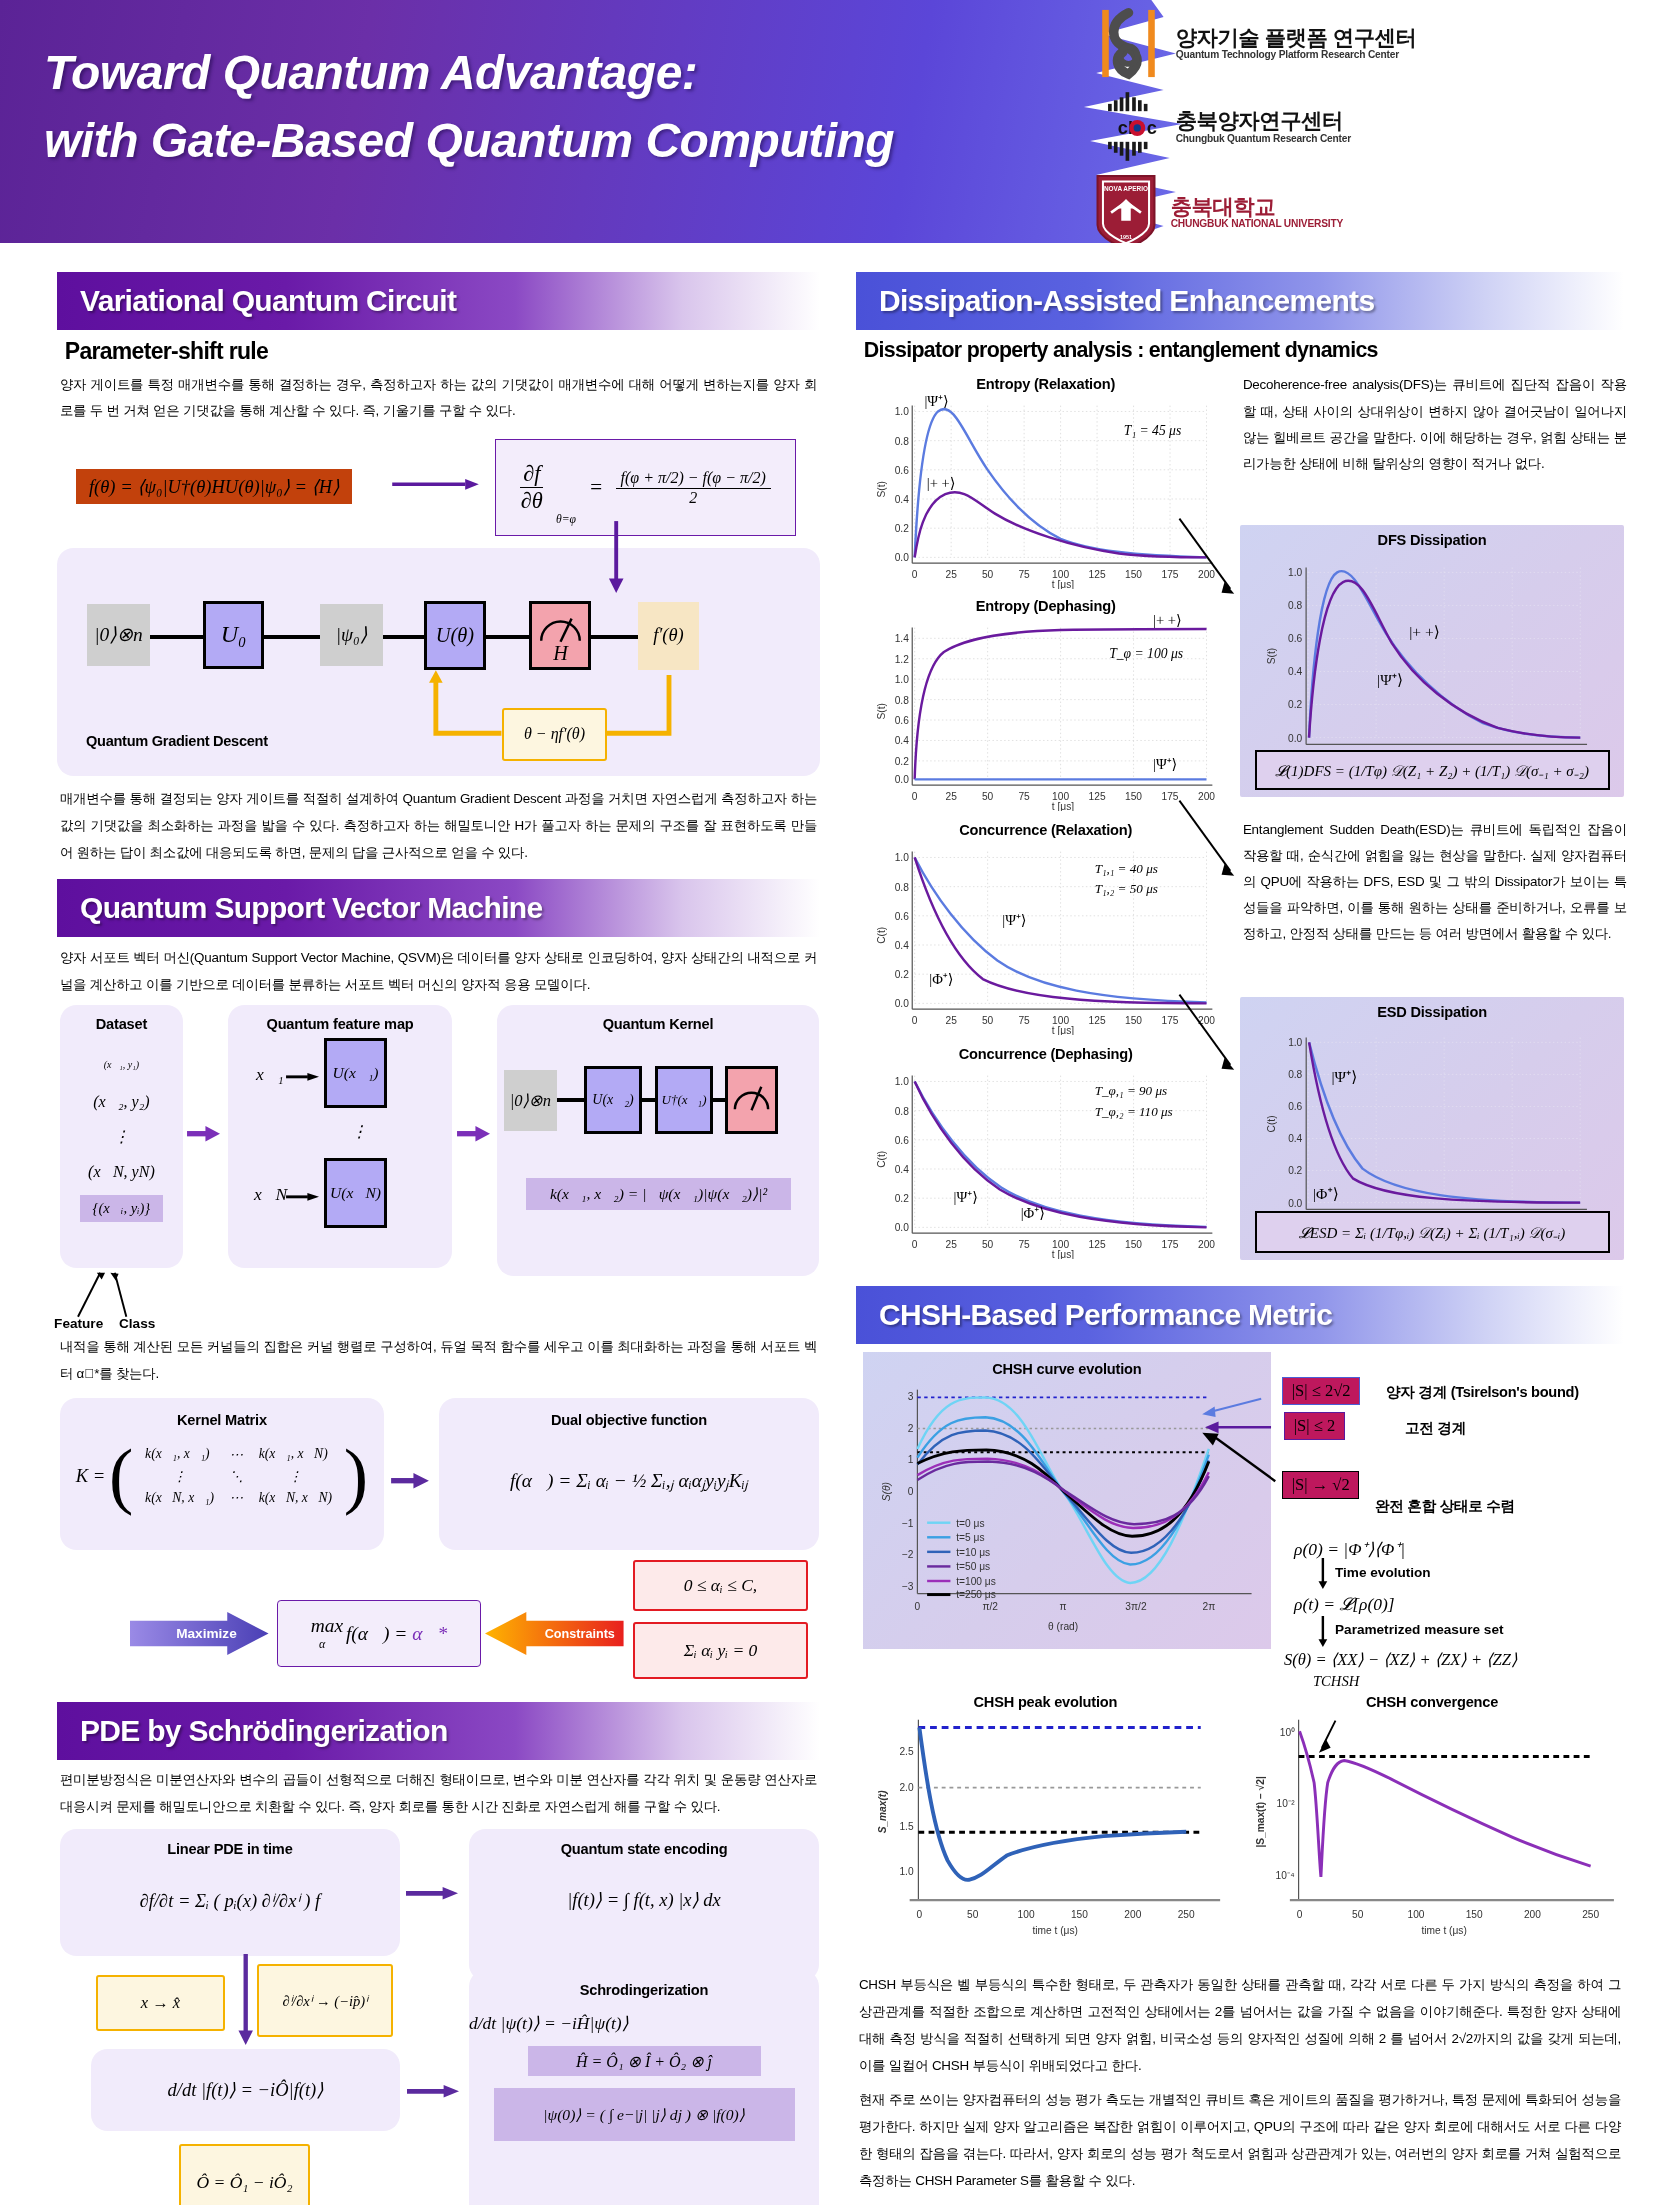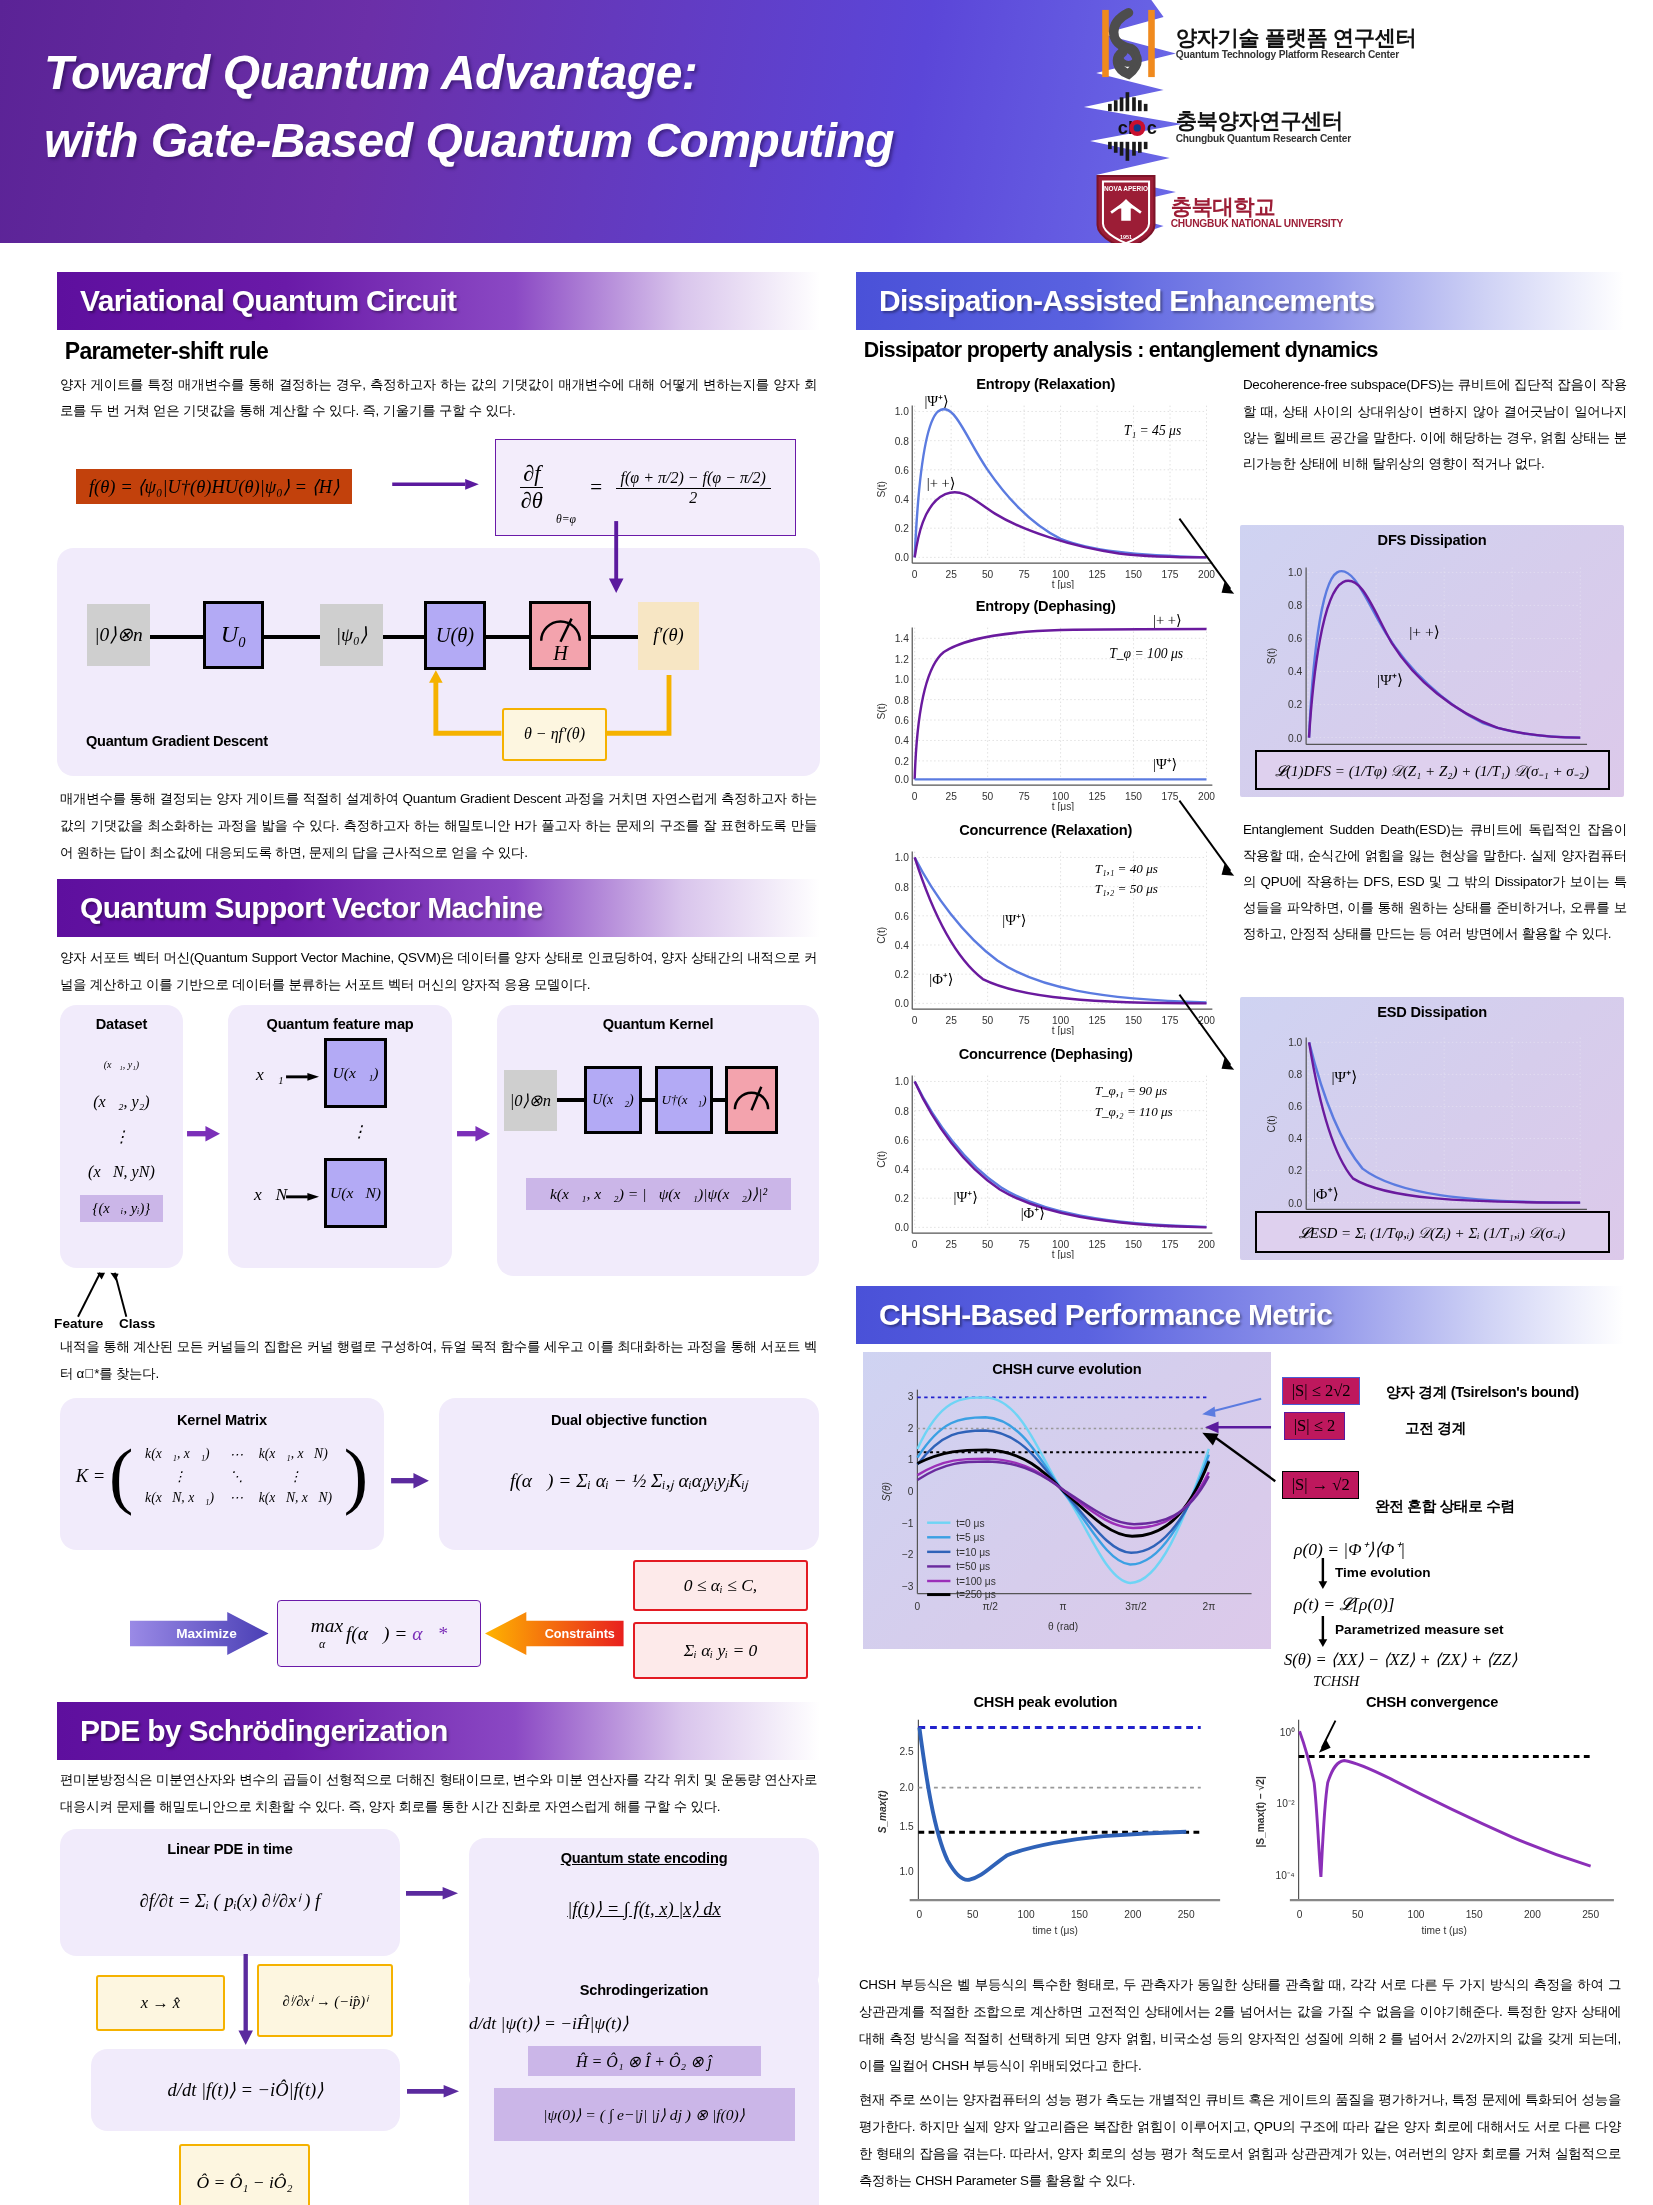--- a/index.html
+++ b/index.html
@@ -376,21 +376,21 @@
     <div class="lav-card" style="position:absolute; left:2.9px; top:0; width:340px; height:127px;">
       <div class="chart-title" style="margin-top:11.7px;">Linear PDE in time</div>
       <div class="eq" style="text-align:center; font-size:18.5px; margin-top:30px;">∂f/∂t = Σᵢ ( pᵢ(x) ∂ⁱ/∂xⁱ ) f</div>
     </div>
 
     <svg width="53" height="14.6" style="position:absolute; left:349px; top:57px;" viewBox="0 0 110 30">
       <line x1="0" y1="15" x2="78" y2="15" stroke="#5b2a9e" stroke-width="10"></line>
         <polygon points="76,2 108,15 76,28" fill="#5b2a9e"></polygon>
     </svg>
 
-    <div class="lav-card" style="position:absolute; left:412px; top:9px; width:350px; height:152px;text-decoration:underline;">
+    <div class="lav-card" style="position:absolute; left:412px; top:0; width:350px; height:152px;">
       <div class="chart-title" style="margin-top:11.7px;">Quantum state encoding</div>
       <div class="eq" style="text-align:center; font-size:18.5px; margin-top:32px;">|f(t)⟩ = ∫ f(t, x) |x⟩ dx</div>
     </div>
 
     <svg width="19.4" height="92" style="position:absolute; left:179px; top:125px;" viewBox="0 0 40 190">
       <line x1="20" y1="0" x2="20" y2="160" stroke="#5b2a9e" stroke-width="9"></line>
         <polygon points="5,158 35,158 20,188" fill="#5b2a9e"></polygon>
     </svg>
 
     <div class="yellowbox" style="position:absolute; left:39px; top:146px; width:129px; height:56px;
@@ -625,21 +625,21 @@
         </g>
         <text x="405" y="404" class="axlbl" text-anchor="middle" font-size="23">t [μs]</text>
         <text x="38" y="200" class="axlbl" font-size="23" transform="rotate(-90 38 200)" text-anchor="middle">C(t)</text>
         <text x="180" y="288" font-family="Liberation Serif, serif" font-size="30">|Ψ⁺⟩</text>
         <text x="318" y="320" font-family="Liberation Serif, serif" font-size="30">|Φ⁺⟩</text>
         <text x="470" y="68" font-family="Liberation Serif, serif" font-style="italic" font-size="27">T_φ,₁ = 90 μs</text>
         <text x="470" y="110" font-family="Liberation Serif, serif" font-style="italic" font-size="27">T_φ,₂ = 110 μs</text>
       </svg>
     </div>
 
-    <div class="para" style="position:absolute; left:384px; top:2.9px; width:384px; line-height:1.95;">Decoherence-free subspace(DFS)는 큐비트에 집단적 잡음이 작용할 때, 상태 사이의 상대위상이 변하지 않아 결어긋남이 일어나지 않는 힐베르트 공간을 말한다. 이에 해당하는 경우, 얽힘 상태는 분리가능한 상태에 비해 탈위상의 영향이 적거나 없다.</div>
+    <div class="para" style="position:absolute; left:384px; top:2.9px; width:384px; line-height:1.95;">Decoherence-free analysis(DFS)는 큐비트에 집단적 잡음이 작용할 때, 상태 사이의 상대위상이 변하지 않아 결어긋남이 일어나지 않는 힐베르트 공간을 말한다. 이에 해당하는 경우, 얽힘 상태는 분리가능한 상태에 비해 탈위상의 영향이 적거나 없다.</div>
 
     <div class="grad-chart" style="position:absolute; left:384px; top:155px; width:384px; height:272px; border-radius:1.9px;">
       <div class="chart-title" style="padding-top:7.8px;">DFS Dissipation</div>
       <svg width="384" height="248" viewBox="0 0 790 510">
         <g stroke-dasharray="3 5" stroke="#e6e2f2" stroke-width="1.4">
           <line x1="140" y1="50" x2="700" y2="50"></line>
             <line x1="140" y1="118" x2="700" y2="118"></line>
           <line x1="140" y1="186" x2="700" y2="186"></line>
             <line x1="140" y1="254" x2="700" y2="254"></line>
           <line x1="140" y1="322" x2="700" y2="322"></line>

